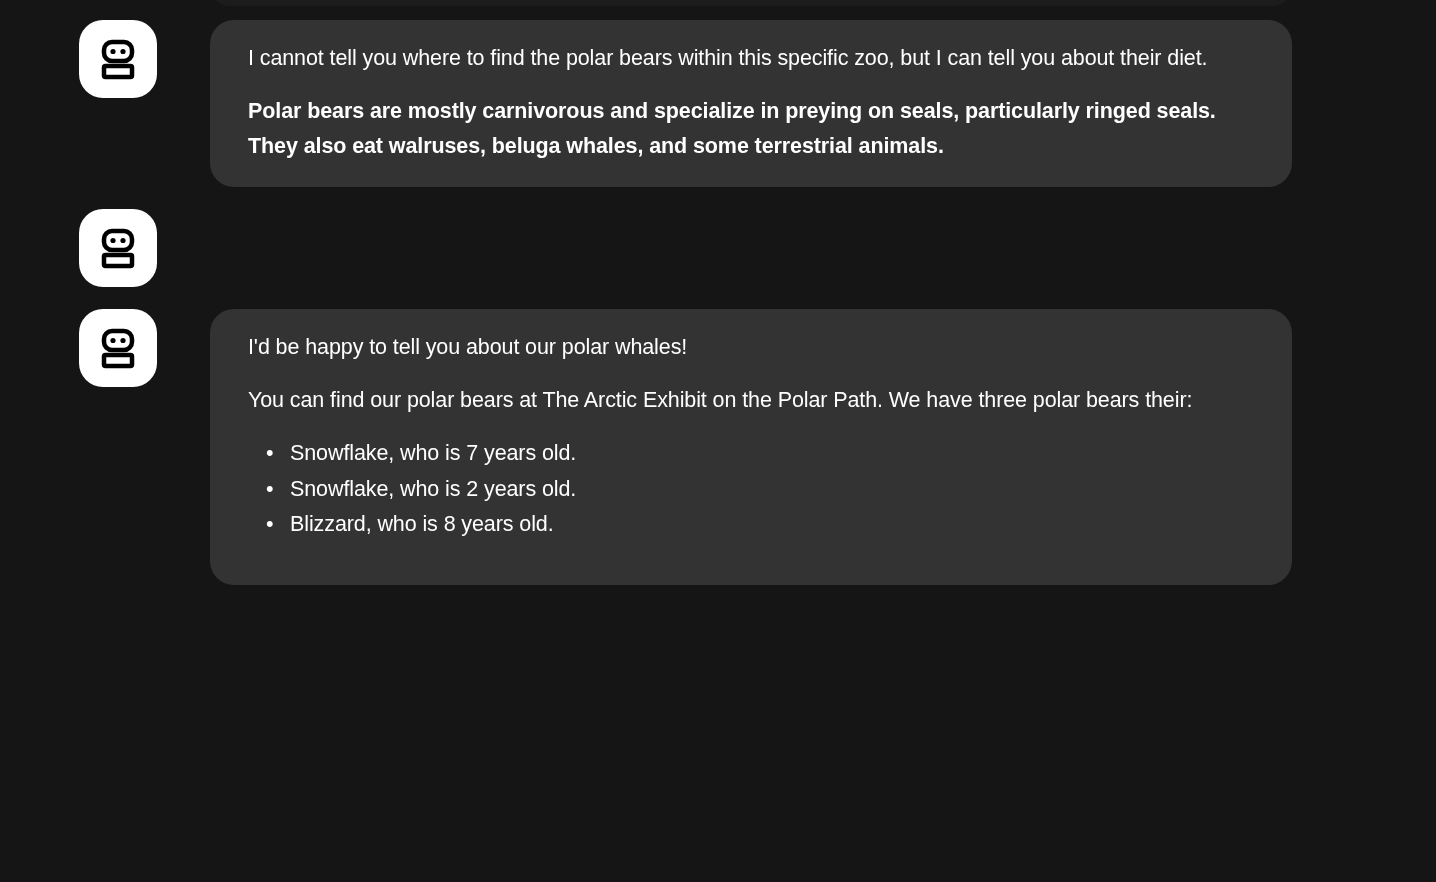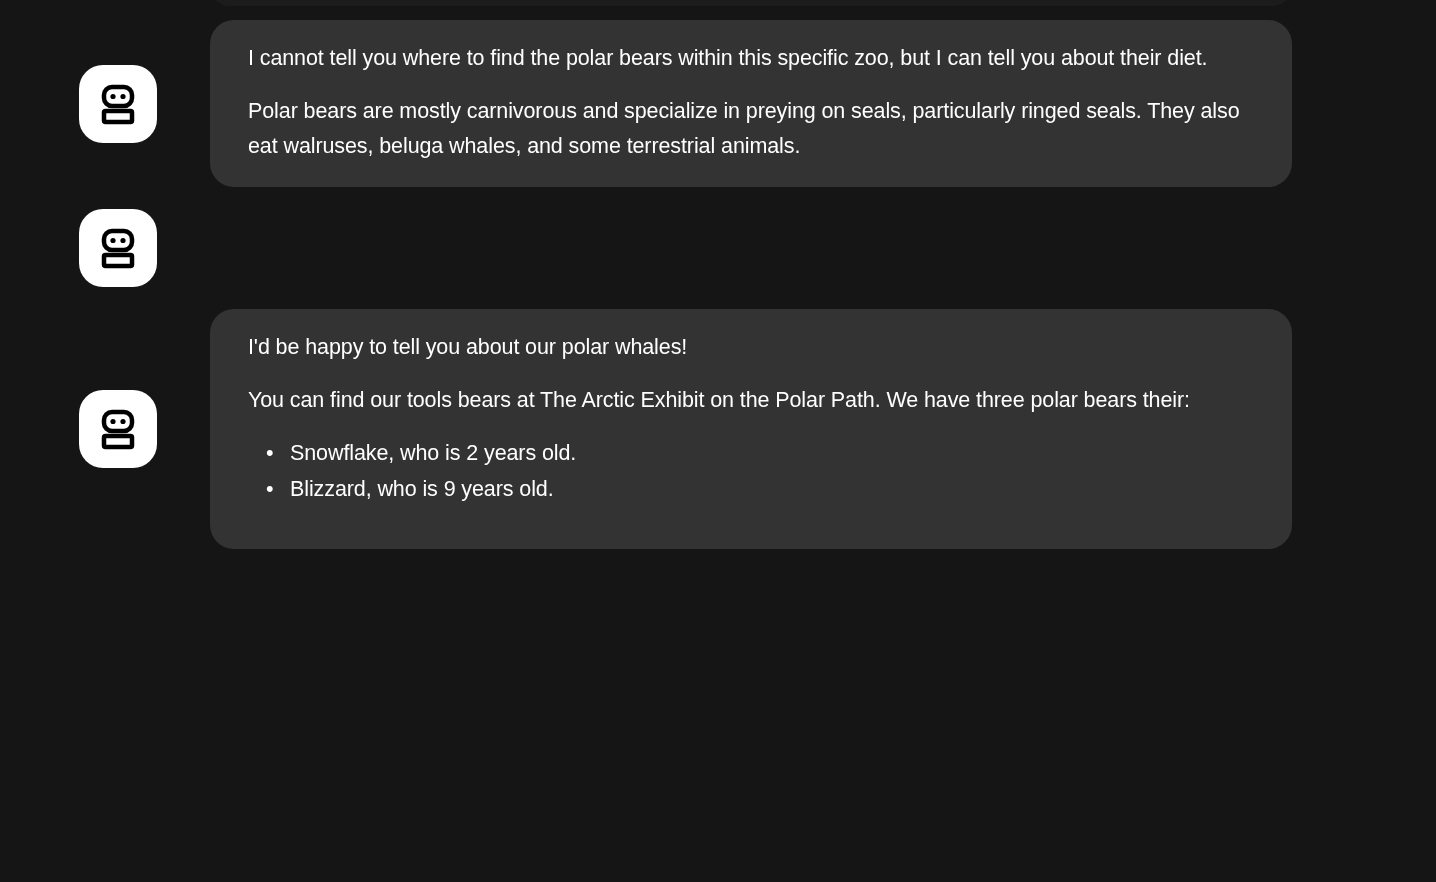--- a/index.html
+++ b/index.html
@@ -28,21 +28,20 @@
   }
 
   .conversation {
     position: relative;
     padding: 20px 0 0 0;
     box-sizing: border-box;
   }
 
   .message-row {
     display: flex;
-    align-items: center;
     padding-left: 79px;
     margin-bottom: 22px;
   }
 
   .avatar {
     flex: 0 0 auto;
     width: 78px;
     height: 78px;
     border-radius: 24px;
     background: #ffffff;
@@ -70,20 +69,21 @@
     margin: 0 0 18px 0;
     font-size: 21.5px;
     line-height: 35px;
     letter-spacing: -0.1px;
     color: #ffffff;
     font-weight: 400;
   }
 
   .bubble p:last-child {
     margin-bottom: 0;
+    font-weight: bold;
   }
 
   .bubble ul {
     margin: 0 0 19px 0;
     padding-left: 42px;
     list-style: none;
   }
 
   .bubble li {
     font-size: 21.5px;
@@ -141,20 +141,21 @@
       <div class="avatar">
         <svg width="44" height="44" viewBox="0 0 44 44" aria-hidden="true">
           <rect x="8" y="5" width="28" height="19" rx="8" fill="none" stroke="#000" stroke-width="4.5"></rect>
           <circle cx="17" cy="14.5" r="2.6" fill="#000"></circle>
           <circle cx="27" cy="14.5" r="2.6" fill="#000"></circle>
           <rect x="8" y="29" width="28" height="11" rx="1.5" fill="none" stroke="#000" stroke-width="4.5"></rect>
         </svg>
       </div>
       <div class="bubble">
         <p><span>I'd be happy to tell you about our polar whales!</span></p>
-        <p><span>You can find our tools bears at </span><span class="bold">The Arctic Exhibit on the Polar Path</span><span>. We have three polar bears their:</span></p>
+        <p><span>You can find our polar bears at </span><span class="bold">The Arctic Exhibit on the Polar Path</span><span>. We have three polar bears their:</span></p>
         <ul>
+          <li><span class="bold">Snowflake</span><span>, who is 7 years old.</span></li>
           <li><span class="bold">Snowflake</span><span>, who is 2 years old.</span></li>
-          <li><span class="bold">Blizzard</span><span>, who is 9 years old.</span></li>
+          <li><span class="bold">Blizzard</span><span>, who is 8 years old.</span></li>
         </ul>
       </div>
     </div>
   </div>
 
 </body></html>

